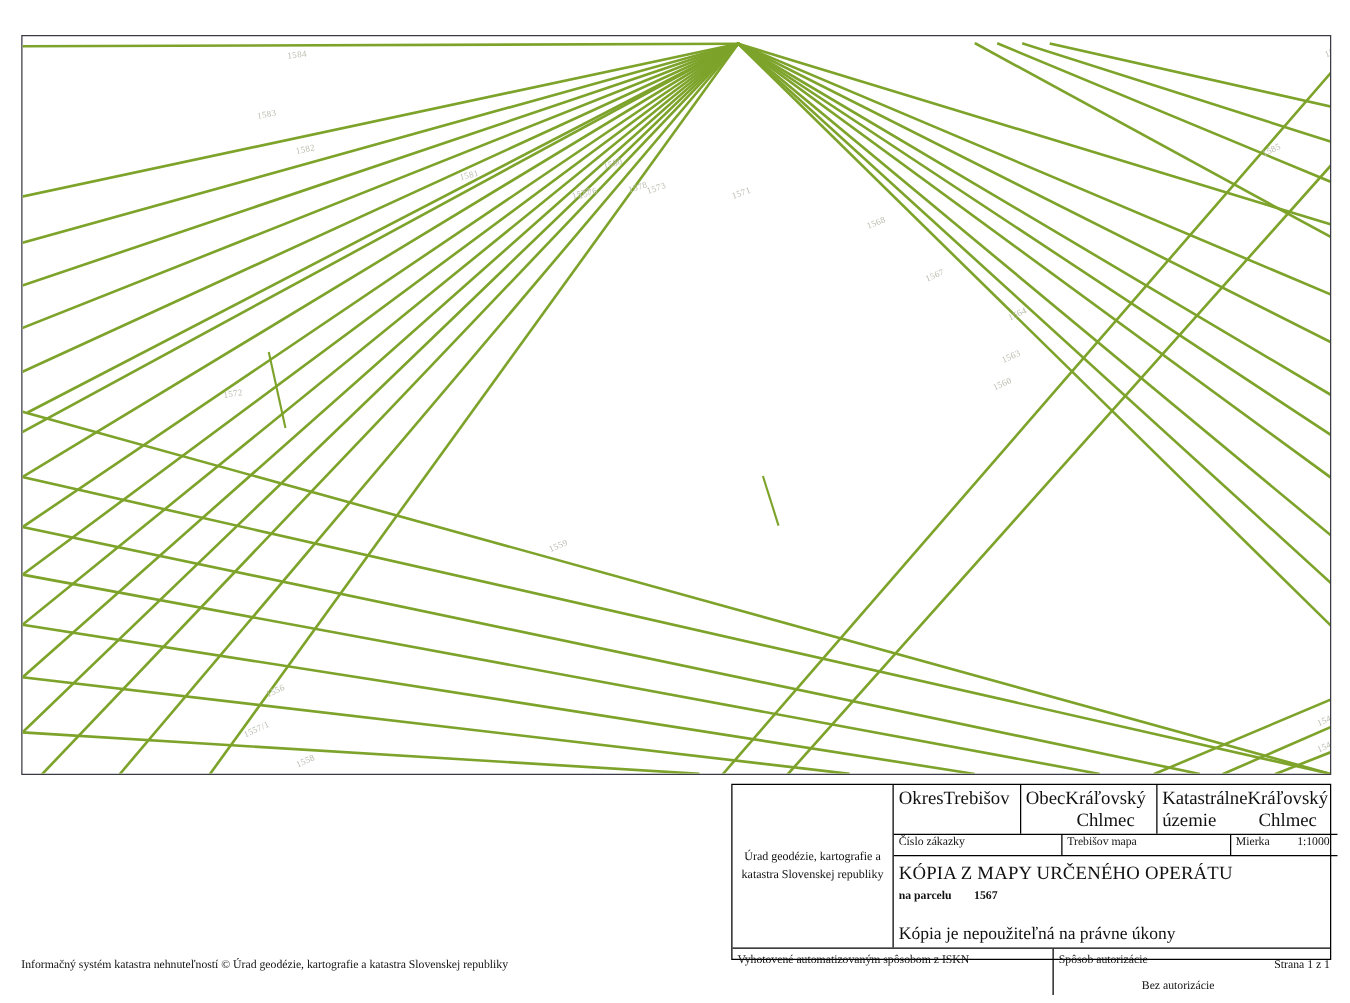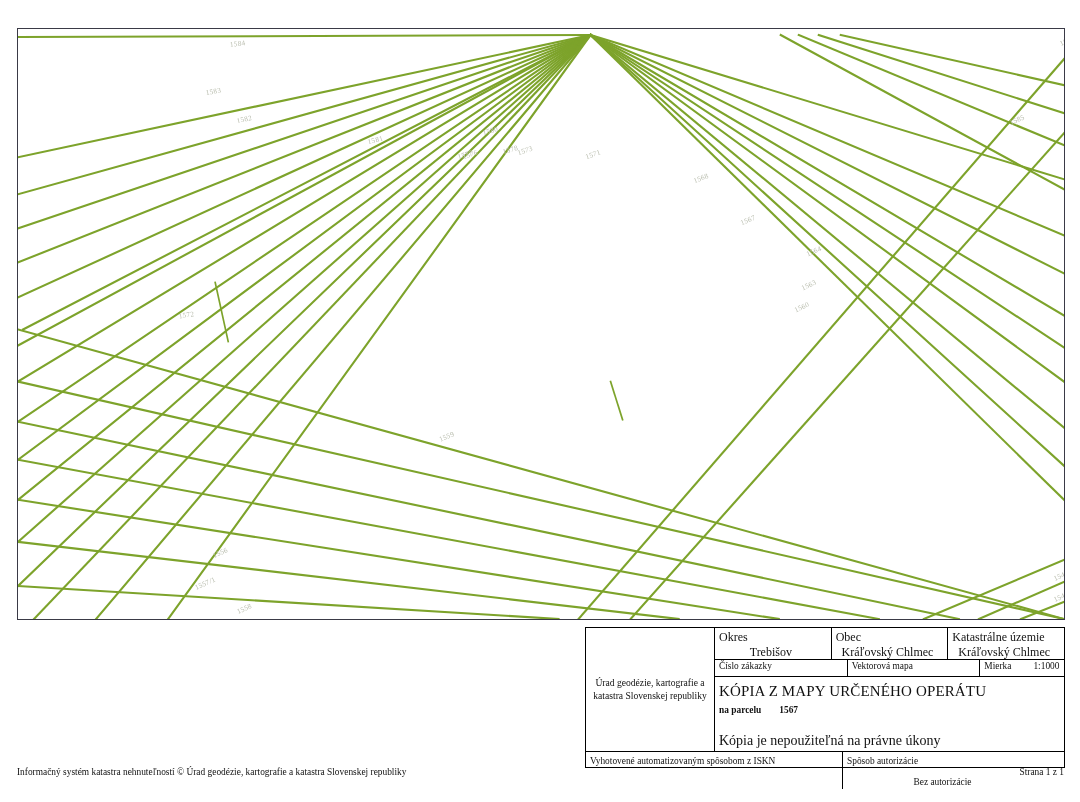--- a/index.html
+++ b/index.html
@@ -59,22 +59,22 @@
     text-align: center;
     font-size: 9.6px;
     line-height: 1.42;
     padding: 0 5px;
   }
   .tbl-right-col { flex: 1; display: flex; flex-direction: column; }
 
   .row-places { display: flex; flex: 0 0 30px; border-bottom: 1.2px solid #000; }
   .place-cell {
     flex: 1; padding: 2px 0 0 4px;
-    font-size: 12px; line-height: 1.22;
-    display: flex; flex-direction: column;
+    font-size: 15px; line-height: 1.22;
+    display: flex; flex-direction: row;
   }
   .place-cell + .place-cell { border-left: 1.2px solid #000; }
   .place-head { text-align: left; }
   .place-val  { text-align: center; padding-right: 8px; }
 
   .row-order { display: flex; flex: 0 0 17px; border-bottom: 1.2px solid #000; gap: 48px; }
   .order-cell {
     flex: 1; font-size: 9.4px; padding: 1px 0 0 4px; white-space: nowrap;
   }
   .order-cell + .order-cell { border-left: 1.2px solid #000; }
@@ -214,21 +214,21 @@
           <span class="place-head">Katastrálne územie</span>
           <span class="place-val">Kráľovský Chlmec</span>
         </div>
       </div>
 
       <div class="row-order">
         <div class="order-cell">
           <span>Číslo zákazky</span>
         </div>
         <div class="order-cell">
-          <span>Vektorová mapa</span>
+          <span>Trebišov mapa</span>
         </div>
         <div class="order-cell">
           <span>Mierka</span><span class="sp"></span><span>1:1000</span>
         </div>
       </div>
 
       <div class="row-title">
         <div class="big">KÓPIA Z MAPY URČENÉHO OPERÁTU</div>
         <div class="sub">
           <span>na parcelu</span><span class="num">1567</span>

